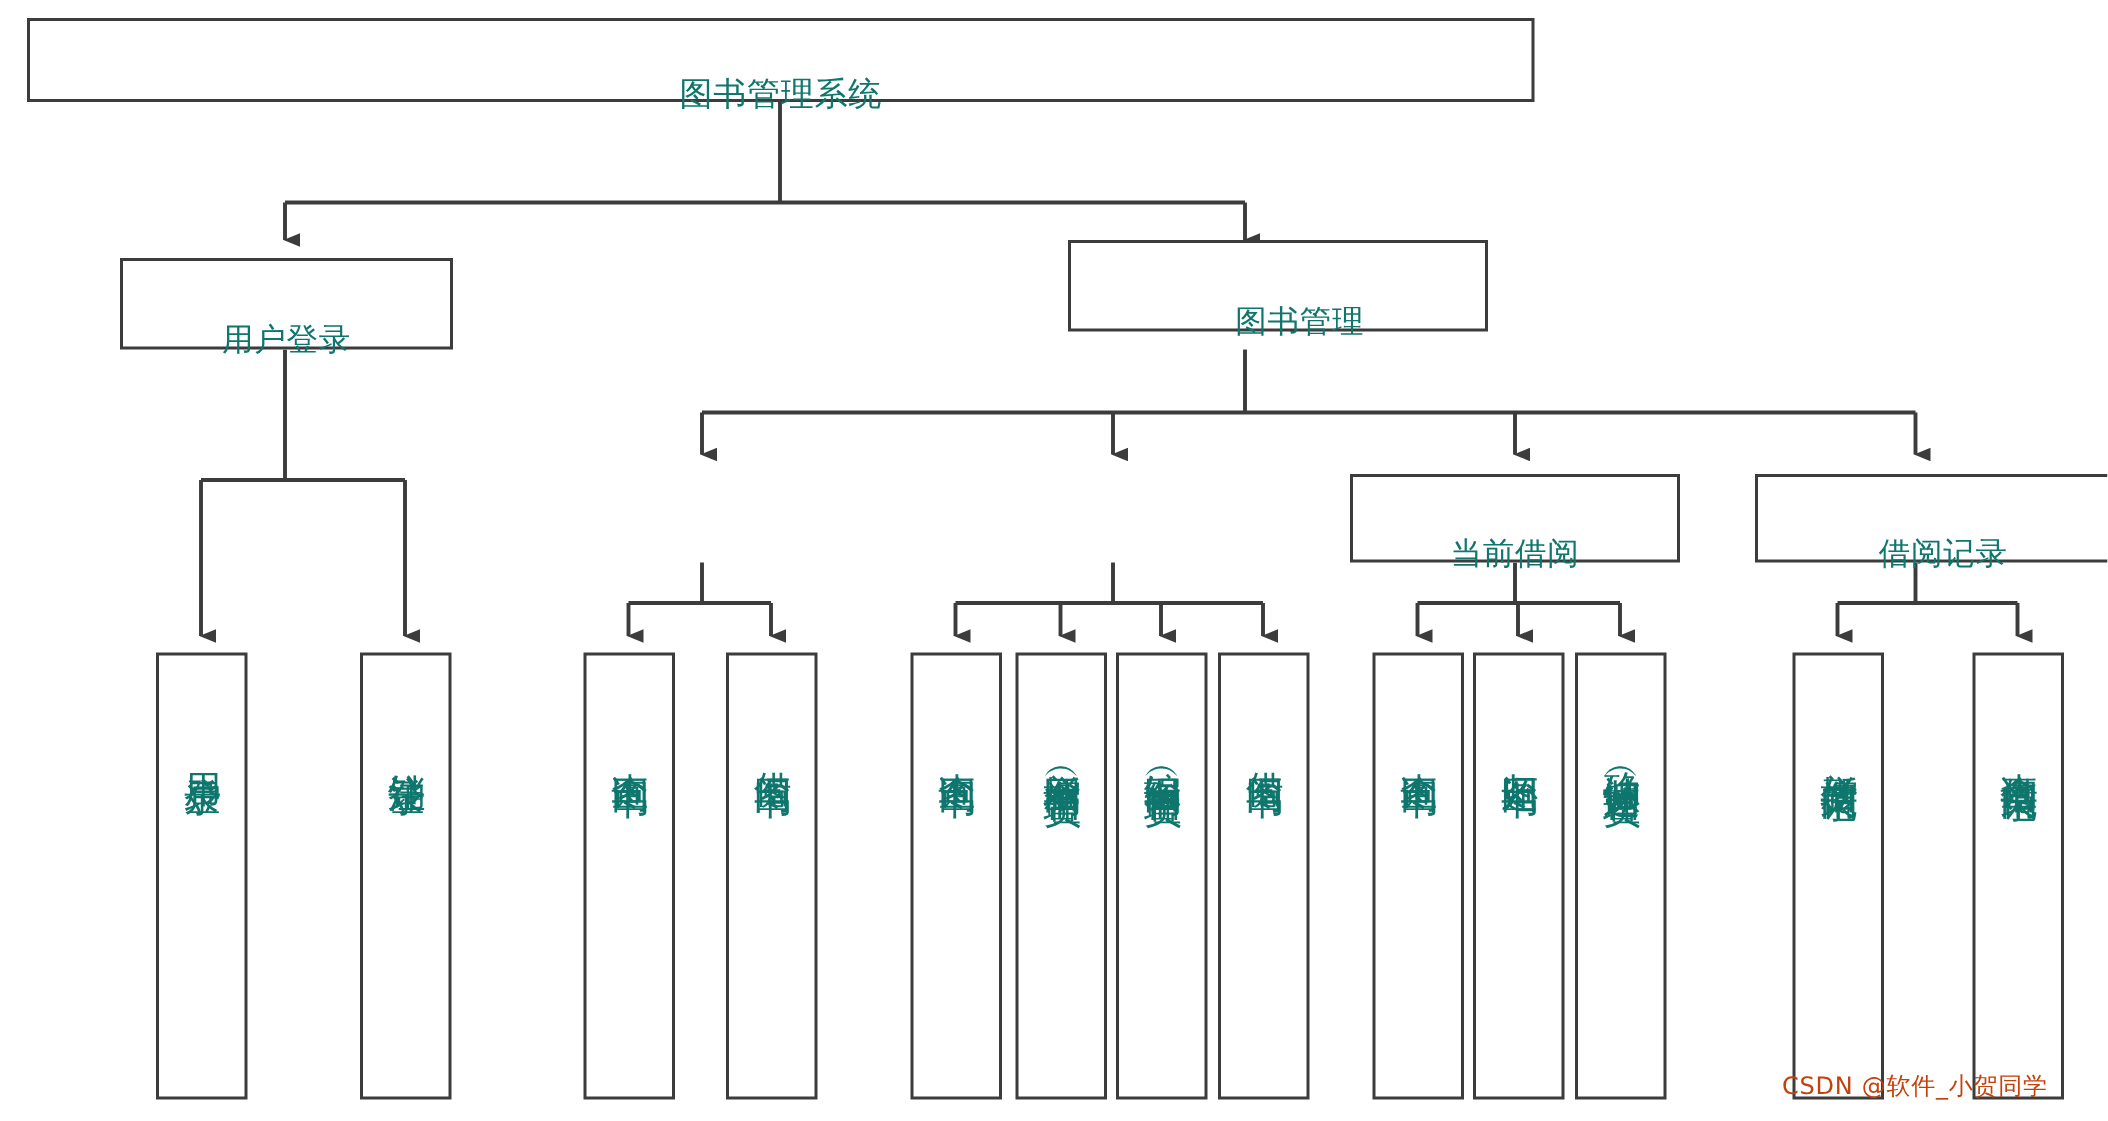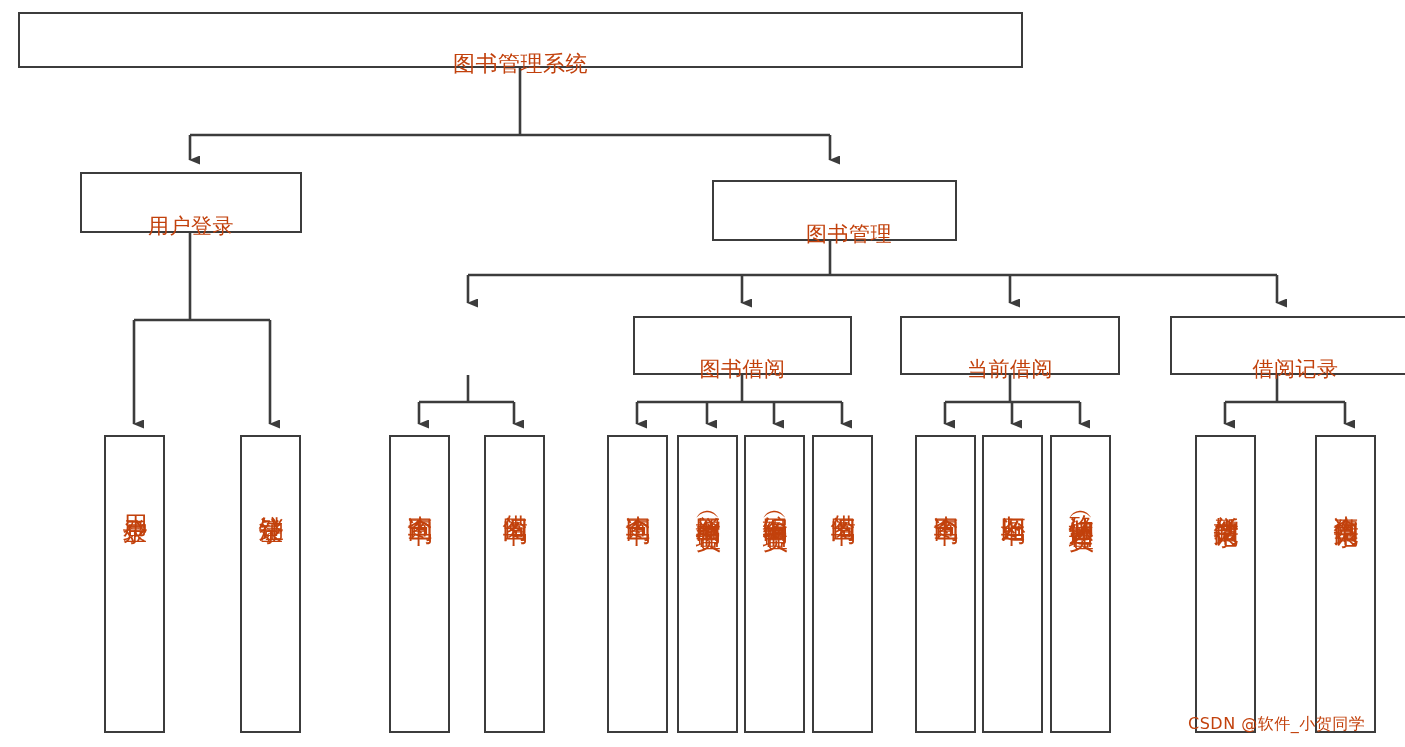--- a/index.html
+++ b/index.html
@@ -31,21 +31,21 @@
     border: 2px solid #3c3c3c;
     background: #ffffff;
     display: flex;
     align-items: center;
     justify-content: center;
     color: #3a3a3a;
     z-index: 2;
   }
   .node .label {
     display: block;
-    color: #c2410c;
+    color: #0f766e;
     letter-spacing: 0.5px;
     margin-top: 48px;
   }
   
   .node.horiz .label {
     font-size: 21px;
     line-height: 1.2;
     white-space: nowrap;
     text-align: center;
   }
@@ -134,28 +134,25 @@
   </svg>
 
   <div class="node horiz root" style="left:18px; top:12px; width:1005px; height:56px;">
     <span class="label">图书管理系统</span>
   </div>
 
   <div class="node horiz" style="left:80px; top:172px; width:222px; height:61px;">
     <span class="label">用户登录</span>
   </div>
 
-  <div class="node horiz" style="left:712px; top:180px; width:245px; height:61px;padding-left:29px;">
+  <div class="node horiz" style="left:712px; top:160px; width:280px; height:61px;padding-left:29px;">
     <span class="label">图书管理</span>
   </div>
 
 
-  <div class="node horiz" style="left:633px; top:316px; width:219px; height:59px;">
-    <span class="label">图书借阅</span>
-  </div>
 
   <div class="node horiz" style="left:900px; top:316px; width:220px; height:59px;">
     <span class="label">当前借阅</span>
   </div>
 
   <div class="node horiz" style="left:1170px; top:316px; width:251px; height:59px;">
     <span class="label">借阅记录</span>
   </div>
 
   <div class="node vert" style="left:104px; top:435px; width:61px; height:298px;">

